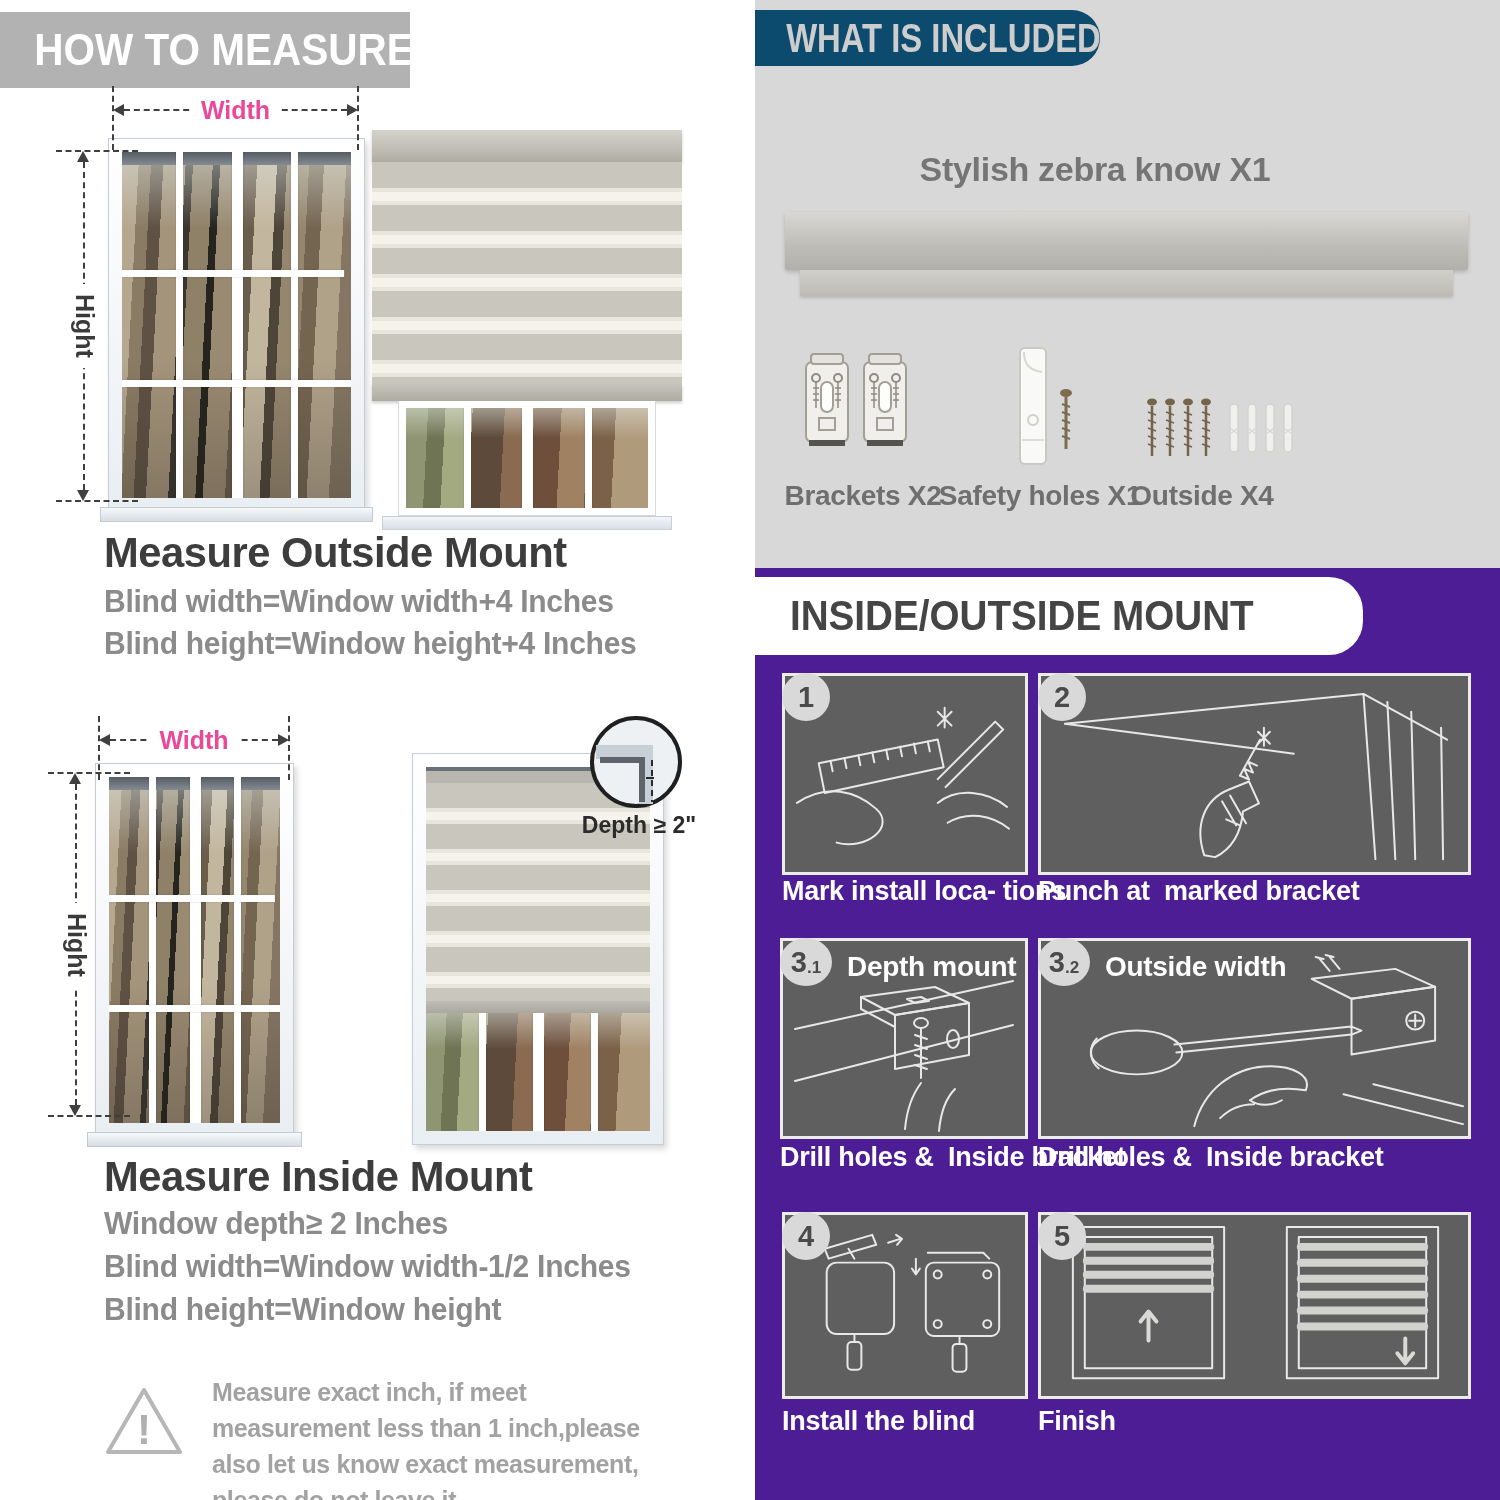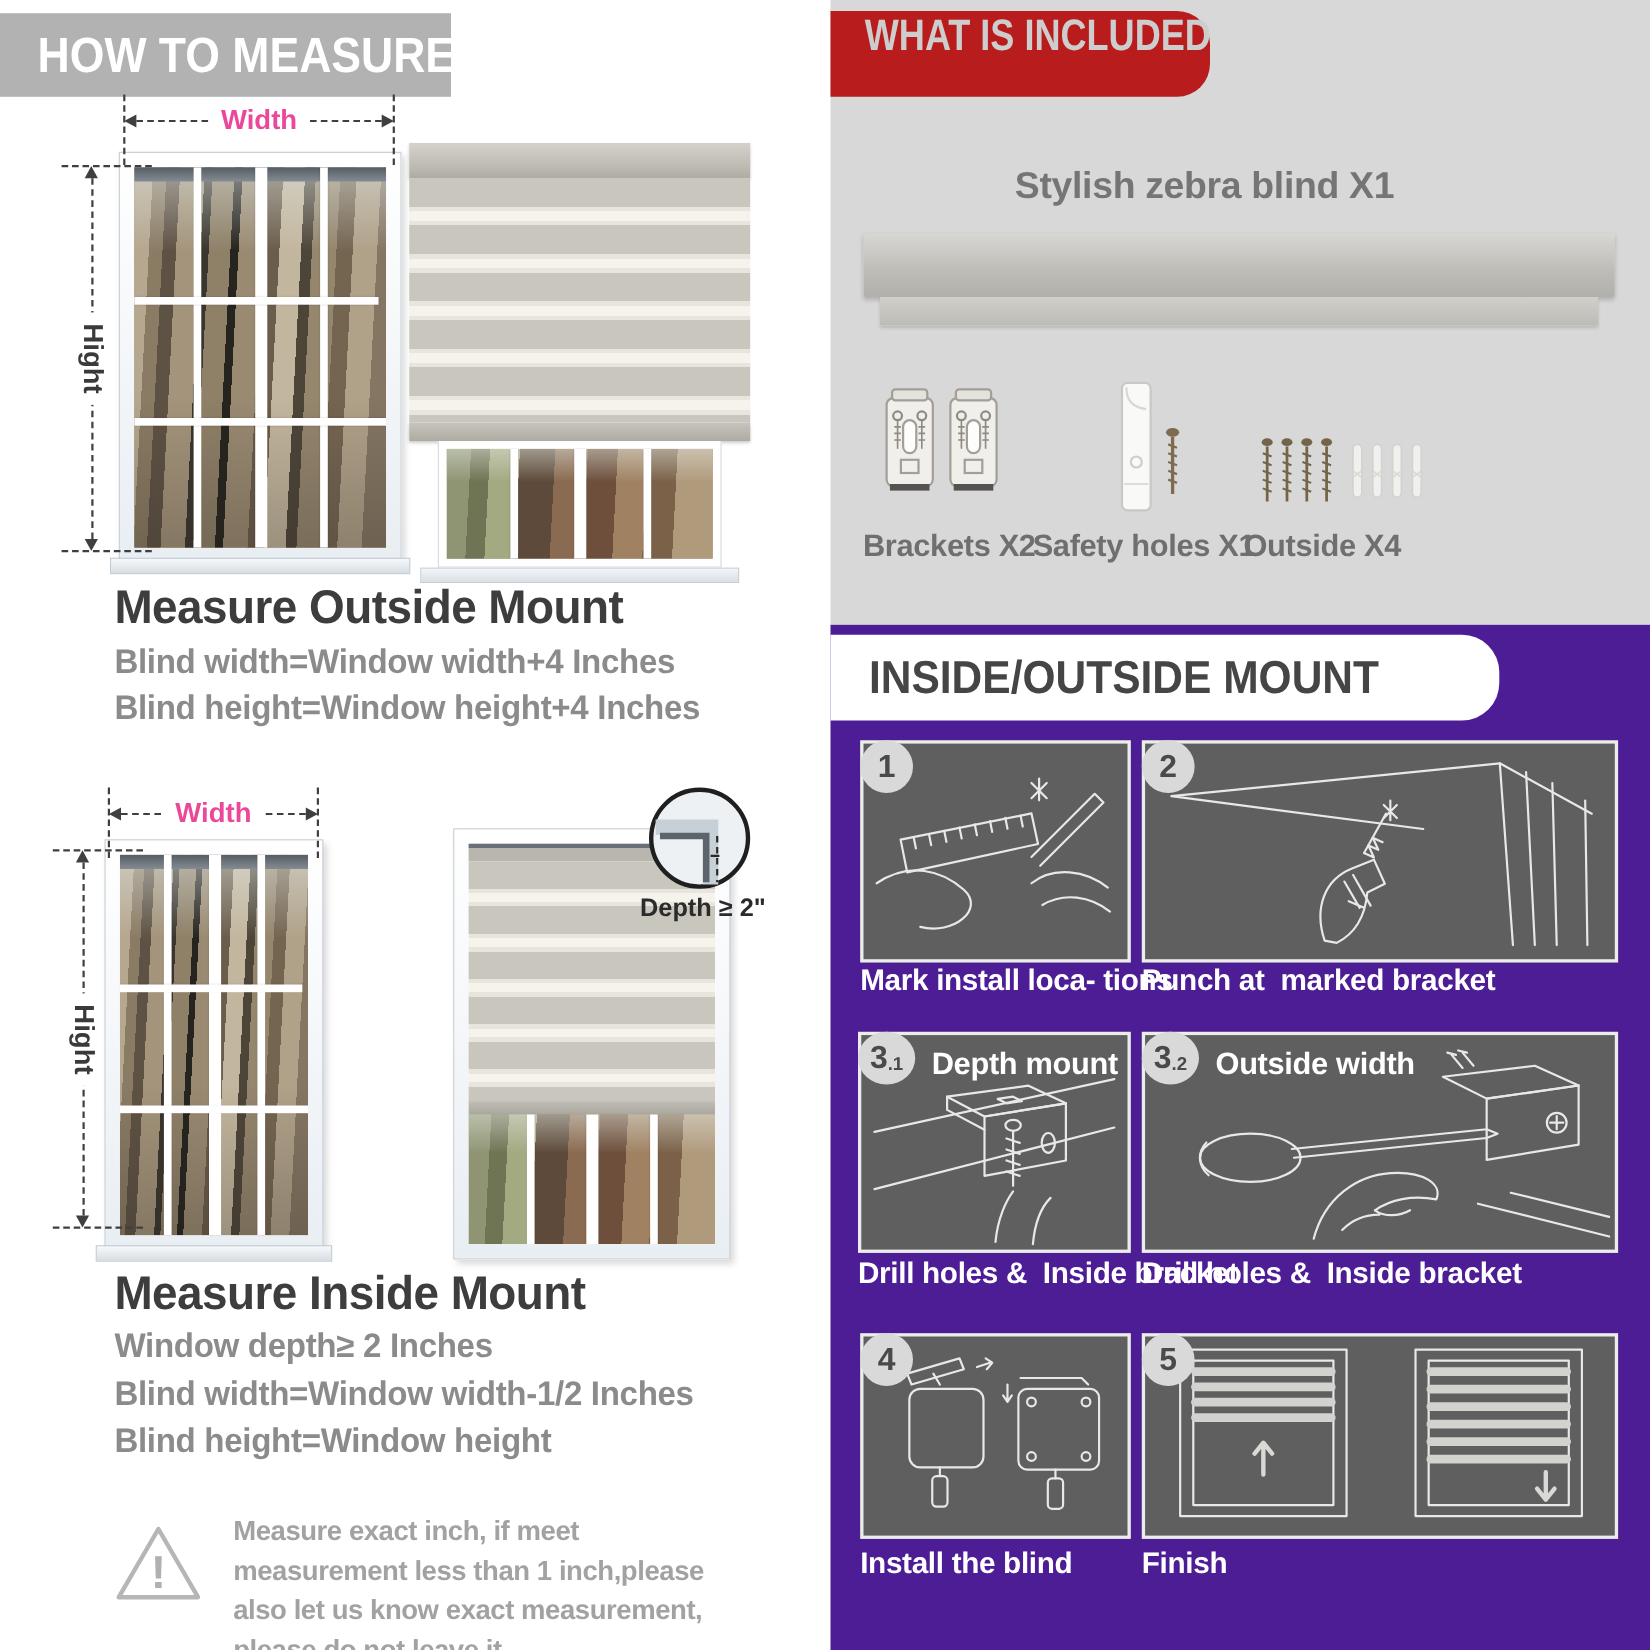--- a/index.html
+++ b/index.html
@@ -86,22 +86,22 @@
 
   .h1{position:absolute;font-size:43px;font-weight:800;color:#3d3d3d;letter-spacing:-0.5px;
     transform:scaleX(.97);transform-origin:left center;white-space:nowrap;}
   .formula{position:absolute;font-size:31px;font-weight:700;color:#8b8b8b;letter-spacing:-0.3px;
     transform:scaleX(.97);transform-origin:left center;white-space:nowrap;}
   .warn-text{position:absolute;left:212px;top:1374px;width:470px;font-size:25px;line-height:36px;
     font-weight:700;color:#a2a2a2;letter-spacing:-0.4px;}
 
   
   .panel-included{position:absolute;left:755px;top:0;width:745px;height:568px;background:#d8d8d8;}
-  .banner-included{position:absolute;left:0;top:10px;width:345px;height:78px;background:#b91c1c;
-    border-radius:0 30px 30px 0;display:flex;align-items:flex-start;}
+  .banner-included{position:absolute;left:0;top:10px;width:345px;height:56px;background:#0c4a6e;
+    border-radius:0 30px 30px 0;display:flex;align-items:center;}
   .banner-included span{font-size:40px;font-weight:800;color:#cdcdcd;padding-left:38px;
     transform:scaleX(.82);transform-origin:left center;white-space:nowrap;}
   .blind-label{position:absolute;left:20px;top:150px;width:640px;text-align:center;
     font-size:34px;font-weight:700;color:#757575;letter-spacing:-0.3px;}
   .bar-main{position:absolute;left:30px;top:212px;width:683px;height:58px;border-radius:2px;
     background:linear-gradient(180deg,#d8d7d3,#bdbcb7 60%,#b1b0ab),
     repeating-linear-gradient(0deg, rgba(255,255,255,.12) 0 2px, rgba(0,0,0,.04) 2px 4px);
     box-shadow:0 2px 4px rgba(0,0,0,.18);}
   .bar-lip{position:absolute;left:45px;top:270px;width:653px;height:26px;
     background:linear-gradient(180deg,#d0cfca,#bcbbb6);box-shadow:0 2px 3px rgba(0,0,0,.15);}
@@ -249,21 +249,21 @@
     <path d="M42,8 L78,70 L6,70 Z" stroke="#b6b6b6" stroke-width="4" fill="none" stroke-linejoin="round"></path>
     <text x="42" y="62" text-anchor="middle" font-size="42" font-weight="bold" fill="#b0b0b0">!</text>
   </svg>
   <div class="warn-text">Measure exact inch, if meet measurement less than 1 inch,please also let us know exact measurement, please do not leave it</div>
 
   <div class="panel-included">
     <div class="banner-included">
       <span>WHAT IS INCLUDED</span>
     </div>
 
-    <div class="blind-label">Stylish zebra blind X1</div>
+    <div class="blind-label">Stylish zebra know X1</div>
     <div class="bar-main"></div>
     <div class="bar-lip"></div>
 
     <div class="inc-group" style="left:48px;top:350px;">
       <svg width="48" height="104" viewBox="0 0 48 104">
         <rect x="3" y="12" width="42" height="80" rx="6" fill="#f0efeb" stroke="#a39f97" stroke-width="2"></rect>
         <rect x="8" y="4" width="32" height="10" rx="3" fill="#e4e2dc" stroke="#a39f97" stroke-width="2"></rect>
         <rect x="18" y="32" width="12" height="30" rx="6" fill="#fdfdfb" stroke="#a39f97" stroke-width="2"></rect>
         <circle cx="13" cy="28" r="4" fill="none" stroke="#8f8b83" stroke-width="2"></circle>
         <path d="M13,32 v26 M10,38 h6 M10,44 h6 M10,50 h6" stroke="#8f8b83" stroke-width="1.5" fill="none"></path>

